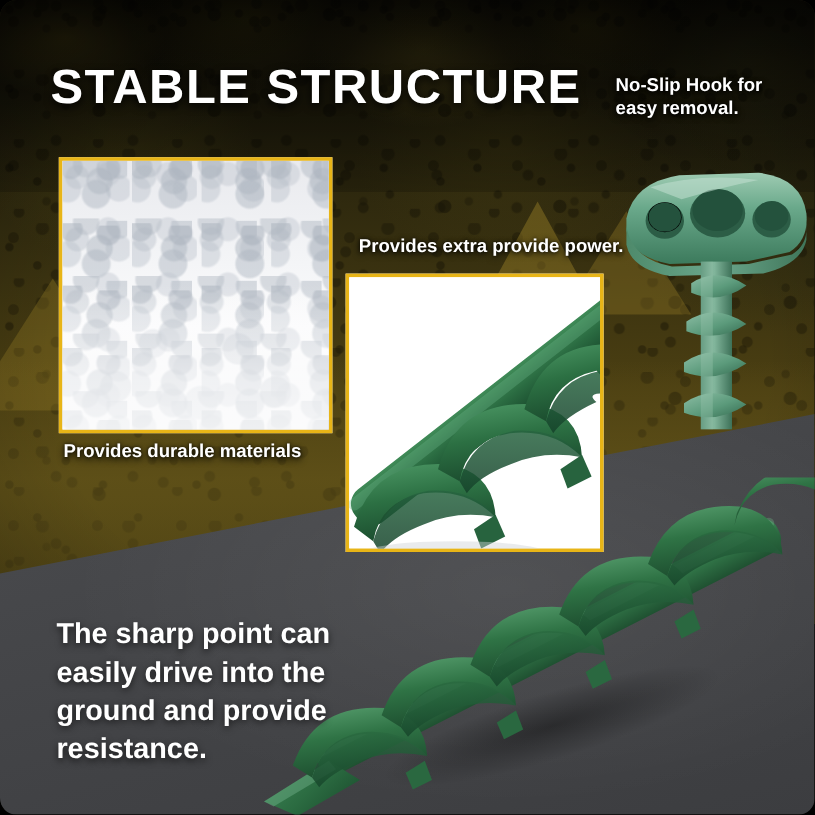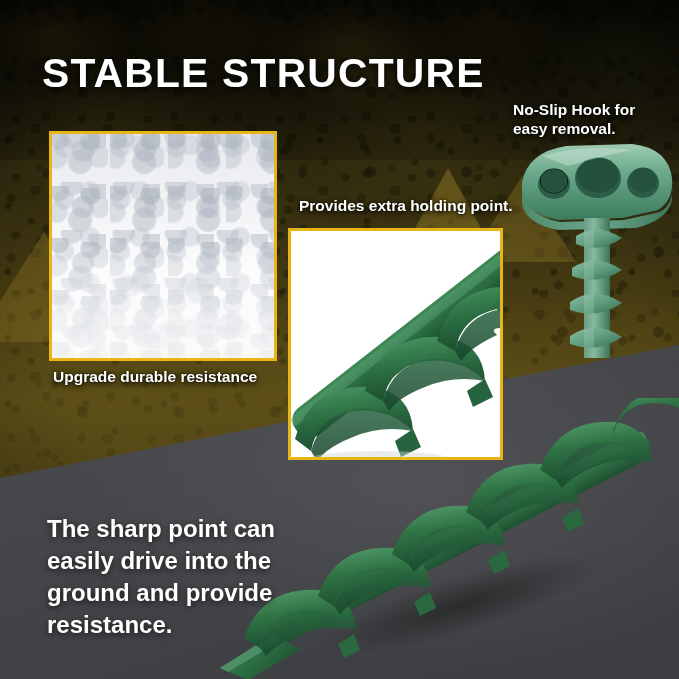--- a/index.html
+++ b/index.html
@@ -1,20 +1,21 @@
 <!DOCTYPE html>
 <html><head>
 <meta charset="utf-8">
 <style>
   html,body{margin:0;padding:0;background:#000;}
   body{font-family:"Liberation Sans",sans-serif;}
 
   .stage{
     position:relative;width:679px;height:679px;overflow:hidden;
     background:#0d0c06;
+    border-radius:14px;
   }
 
   
   .scene-top{position:absolute;inset:0;overflow:hidden;}
   .foliage{
     position:absolute;left:0;top:0;width:679px;height:520px;
     background:
       radial-gradient(ellipse 120px 70px at 8% 6%, rgba(120,104,30,.55), transparent 70%),
       radial-gradient(ellipse 140px 80px at 30% 3%, rgba(96,86,24,.5), transparent 70%),
       radial-gradient(ellipse 130px 90px at 52% 8%, rgba(128,112,34,.45), transparent 72%),
@@ -98,21 +99,21 @@
     font-size:40px;font-weight:700;color:#ffffff;letter-spacing:1.2px;
     font-family:"Liberation Sans",sans-serif;
     transform:scaleX(1.02);transform-origin:left center;
     text-shadow:0 2px 7px rgba(0,0,0,.85);white-space:nowrap;
   }
   .note{
     position:absolute;color:#fff;font-weight:700;
     font-family:"Liberation Sans",sans-serif;
     text-shadow:0 2px 6px rgba(0,0,0,.9),0 0 3px rgba(0,0,0,.8);
   }
-  .note-hook{left:513px;top:62px;width:160px;font-size:15.5px;line-height:1.23;margin-top:38px;}
+  .note-hook{left:513px;top:62px;width:160px;font-size:15.5px;line-height:1.23;}
   .note-power{left:299px;top:197px;font-size:15.5px;white-space:nowrap;}
   .note-upgrade{left:53px;top:368px;font-size:15.5px;white-space:nowrap;}
   .note-sharp{
     left:47px;top:513px;width:292px;font-size:24px;line-height:1.33;
     text-shadow:0 2px 6px rgba(0,0,0,.65);
   }
 
   
   .frame{position:absolute;border:3px solid #e8b517;box-sizing:border-box;overflow:hidden;}
   .frame-pellets{left:49px;top:131px;width:228px;height:230px;background:#f3f4f6;}
@@ -341,19 +342,19 @@
 
         <ellipse cx="92" cy="236" rx="76" ry="10" fill="#cfd3d6" opacity=".45"></ellipse>
       </svg>
     </div>
   </div>
 
   <div class="title">STABLE STRUCTURE</div>
 
   <div class="note note-hook">No-Slip Hook for easy removal.</div>
 
-  <div class="note note-power">Provides extra holding point.</div>
-
-  <div class="note note-upgrade">Upgrade durable resistance</div>
+  <div class="note note-power">Provides extra provide power.</div>
+
+  <div class="note note-upgrade">Provides durable materials</div>
 
   <div class="note note-sharp">The sharp point can easily drive into the ground and provide resistance.</div>
 
 </div>
 
 </body></html>

